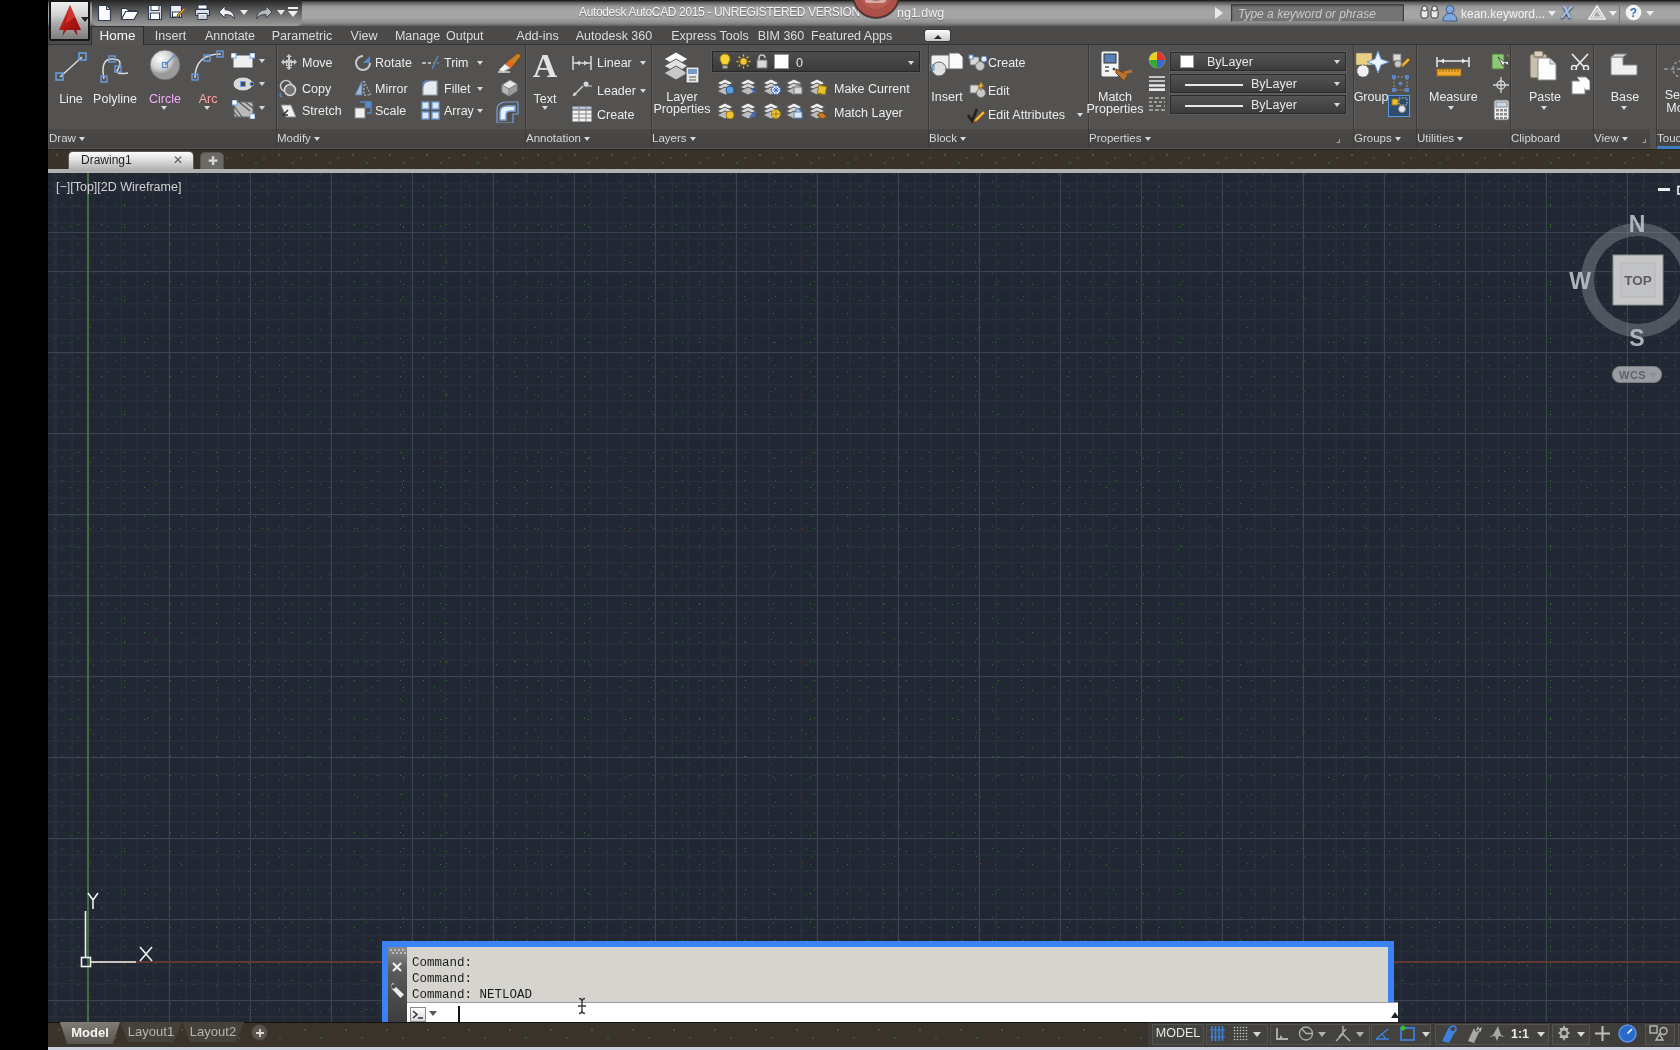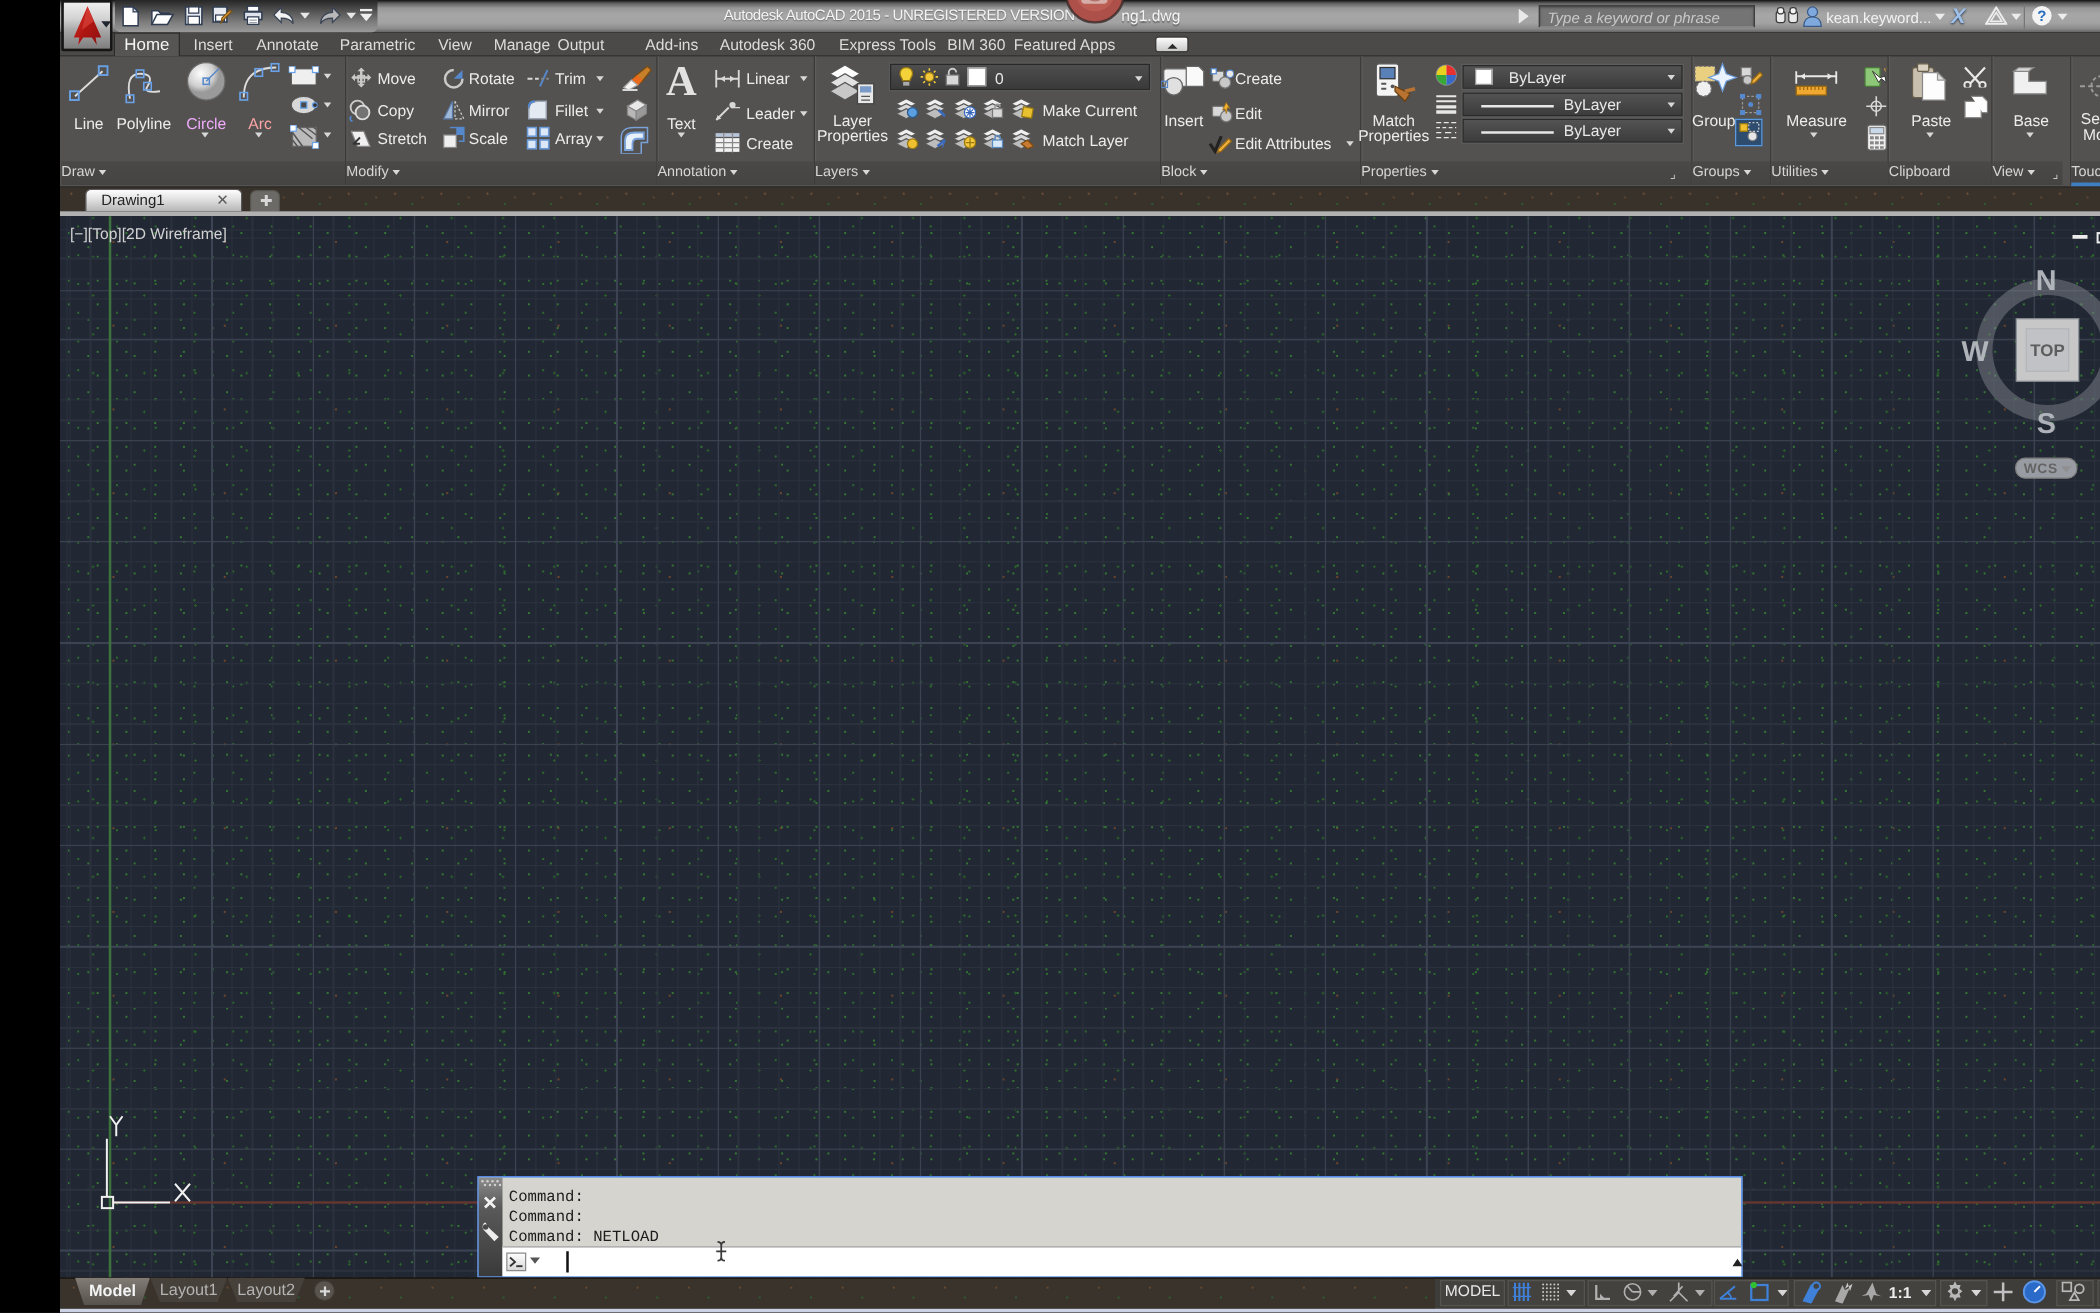--- a/index.html
+++ b/index.html
@@ -57,21 +57,21 @@
   radial-gradient(circle 0.9px at 31.5px 17.5px,#6e452a 99%,transparent);
  background-position:40px 60px,40px 60px,7.6px 11.4px,7.6px 11.4px,0 0,9px 5px,3px 13px,15px 9px,11px 3px;
  background-size:auto,auto,auto,auto,23px 19px,31px 23px,37px 29px,41px 31px,89px 67px;}
 #greenaxis{left:39px;top:173px;width:1.5px;height:849px;background:#3d713d}
 #redaxis{left:42px;top:961px;width:1629px;height:1.5px;background:#643630}
 #vplabel{left:8px;top:180px;color:#d2d2d2;font-size:12.5px}
 #scrollbar{left:1671px;top:173px;width:9px;height:849px;background:#eef1f7;border-left:1px solid #c5cad6}
 #wcspill{left:1564px;top:366px;width:50px;height:17px;border-radius:8px;background:rgba(168,172,178,.88);border:1px solid #7d7d7d;color:#636363;font-weight:bold;font-size:11px;line-height:16px;text-align:left;padding-left:6px;letter-spacing:.5px}
 #navbar{left:1638px;top:407px;width:31px;height:213px;border-radius:5px;background:rgba(148,152,158,.45);border:1px solid rgba(190,192,198,.55)}
 
-#cmdwin{left:334px;top:941px;width:1012px;height:81px;background:#d6d4cf;border:1px solid #3b82f6}
+#cmdwin{left:334px;top:941px;width:1012px;height:81px;background:#d6d4cf;border:6px solid #3b82f6}
 #cmdgrip{position:absolute;left:0;top:0;width:19px;height:79px;background:linear-gradient(180deg,#8c8c8c 0%,#5a5a5a 30%,#3a3a3a 100%)}
 #cmdinput{position:absolute;left:19px;top:55px;width:991px;height:24px;background:#fff;border-top:1px solid #9a9a9a}
 .cmdline{position:absolute;left:24px;color:#1b1b1b;font-family:"Liberation Mono",monospace;font-size:12.5px;height:16px;line-height:16px}
 
 #bottombar{left:0;top:1022px;width:1680px;height:25px;background:#39332b;
  background-image:radial-gradient(circle 1px at 11px 7px,#66482f 99%,transparent),radial-gradient(circle 1px at 27px 15px,#2e5a33 99%,transparent);background-size:41px 19px;border-top:1px solid #15130f}
 #statusarea{left:1100px;top:1022px;width:580px;height:25px;background:#3e3d3a;border-top:1px solid #1a1917}
 .sgroup{position:absolute;top:2px;height:21px;border:1px solid #56544f;background:#44423e}
 #bottomstrip{left:0;top:1047px;width:1680px;height:3px;background:#ccd2e3}
 </style>

